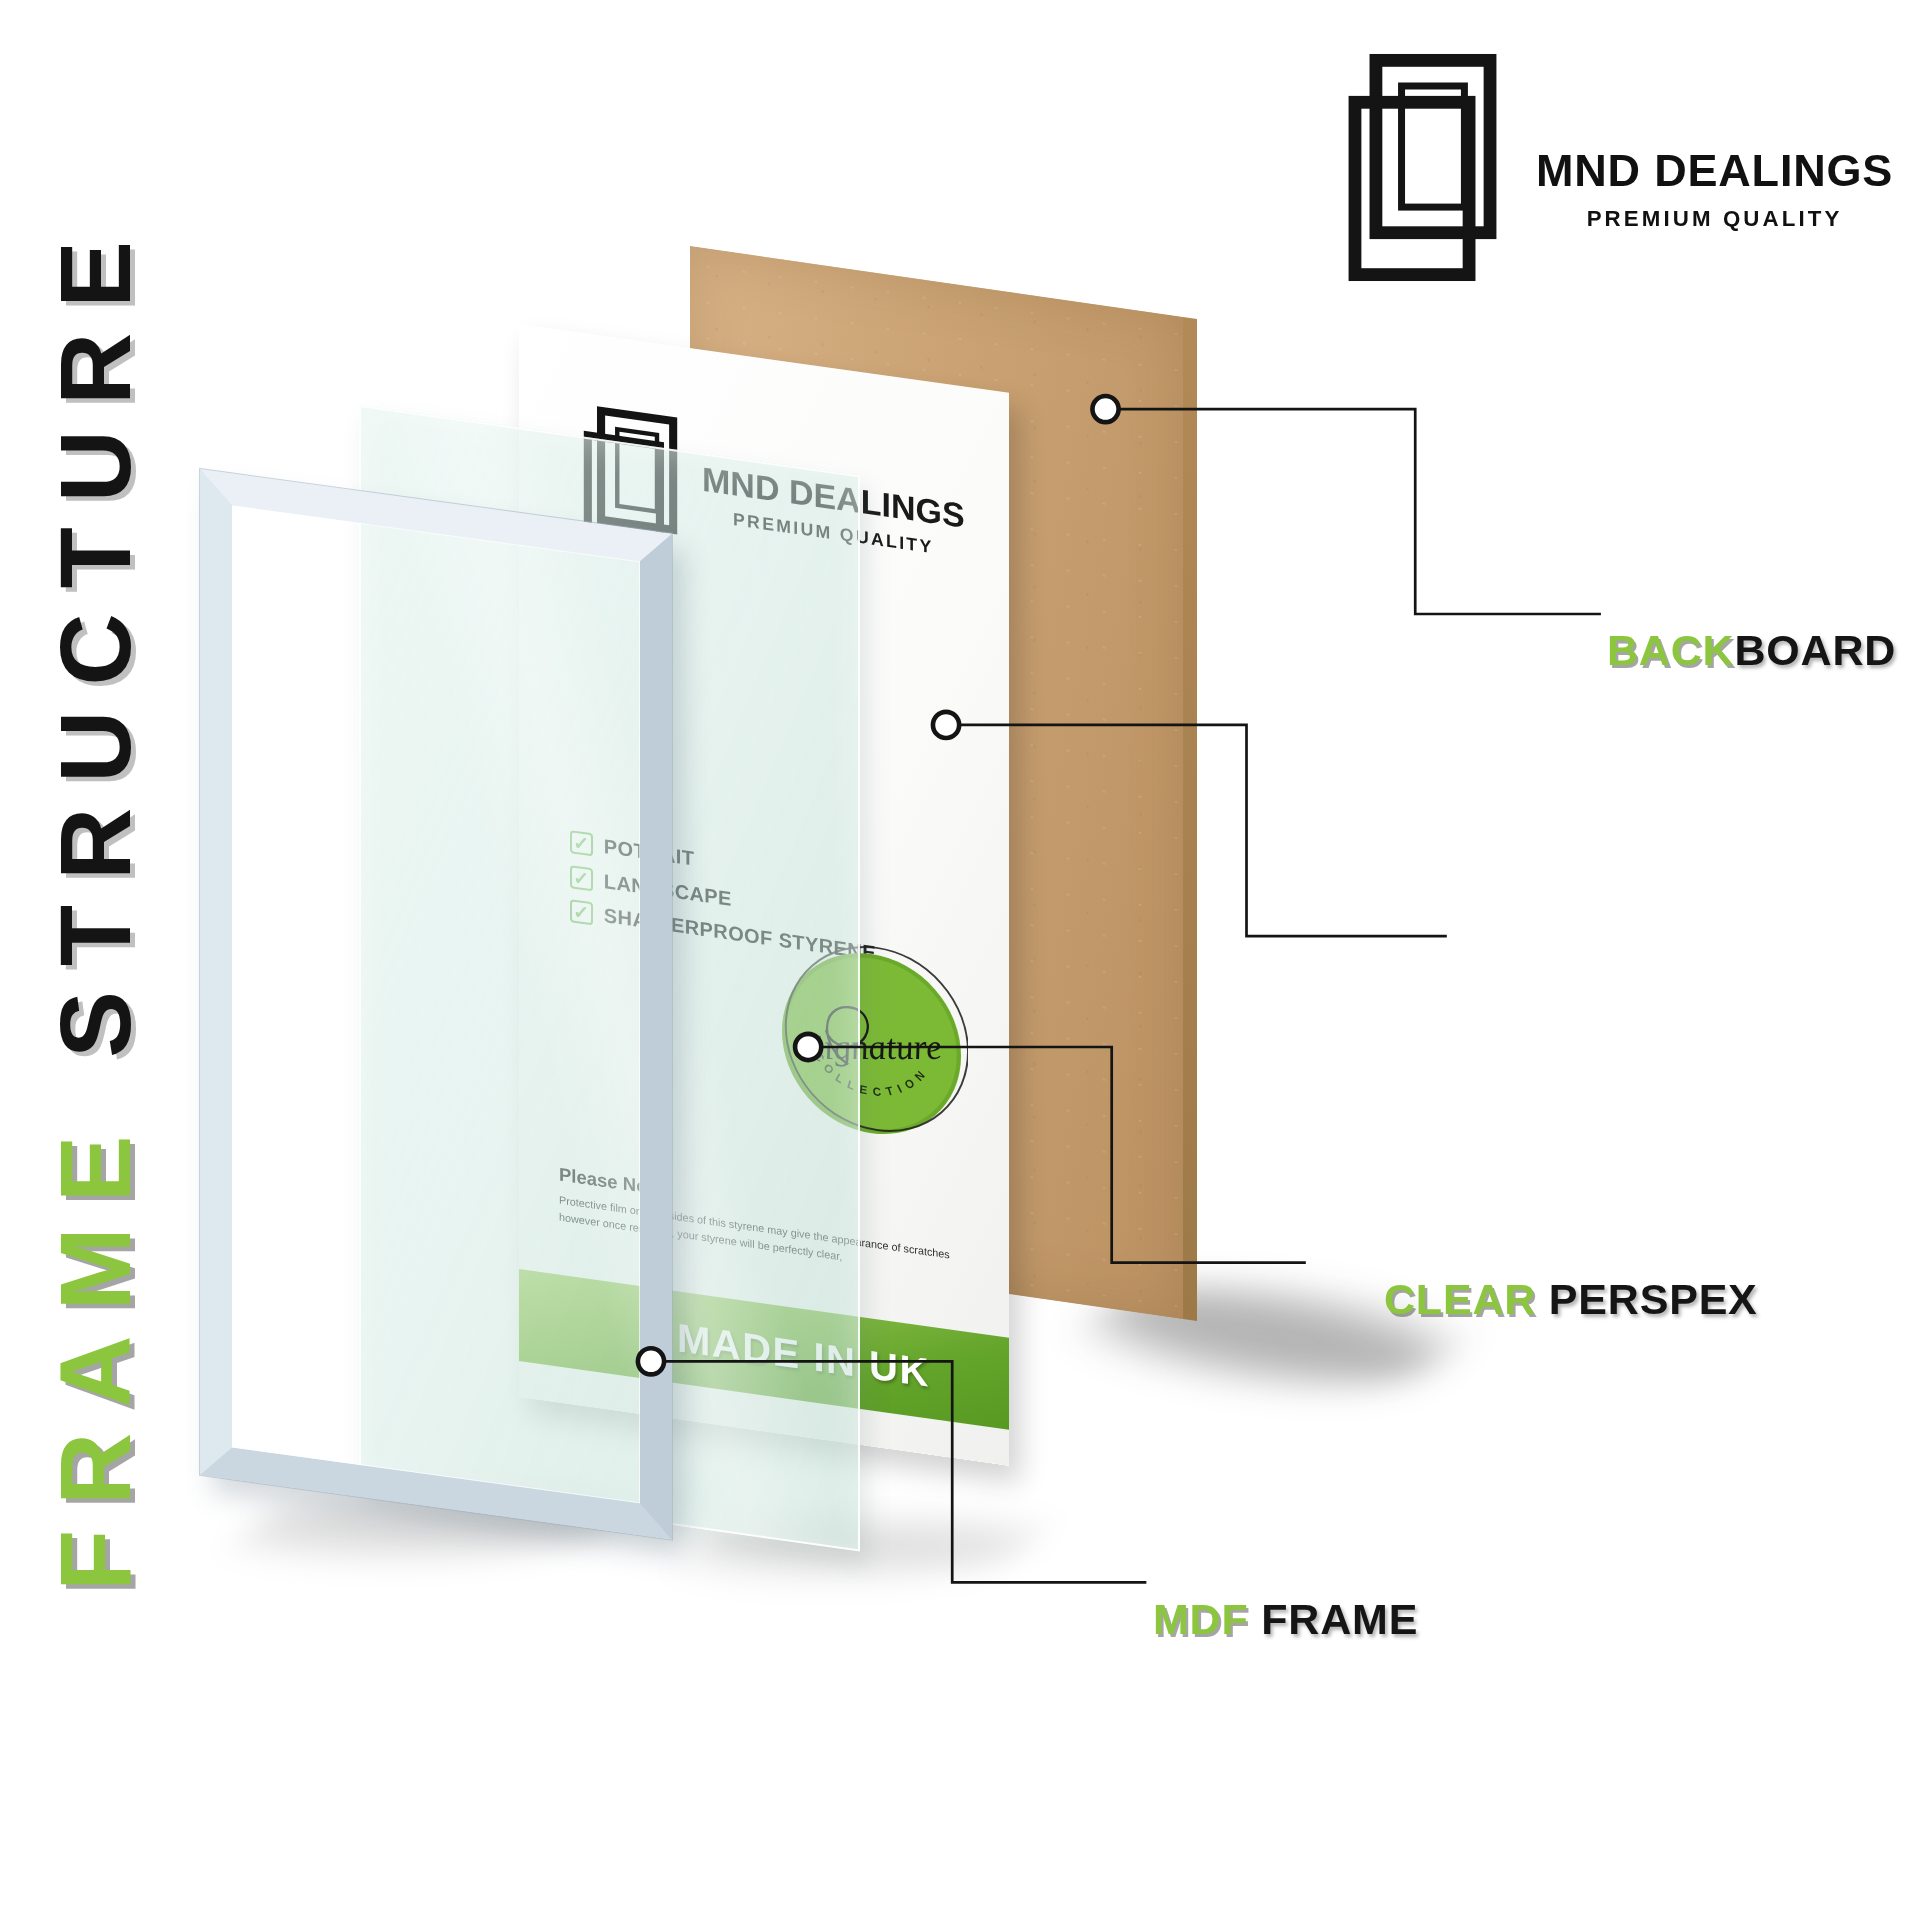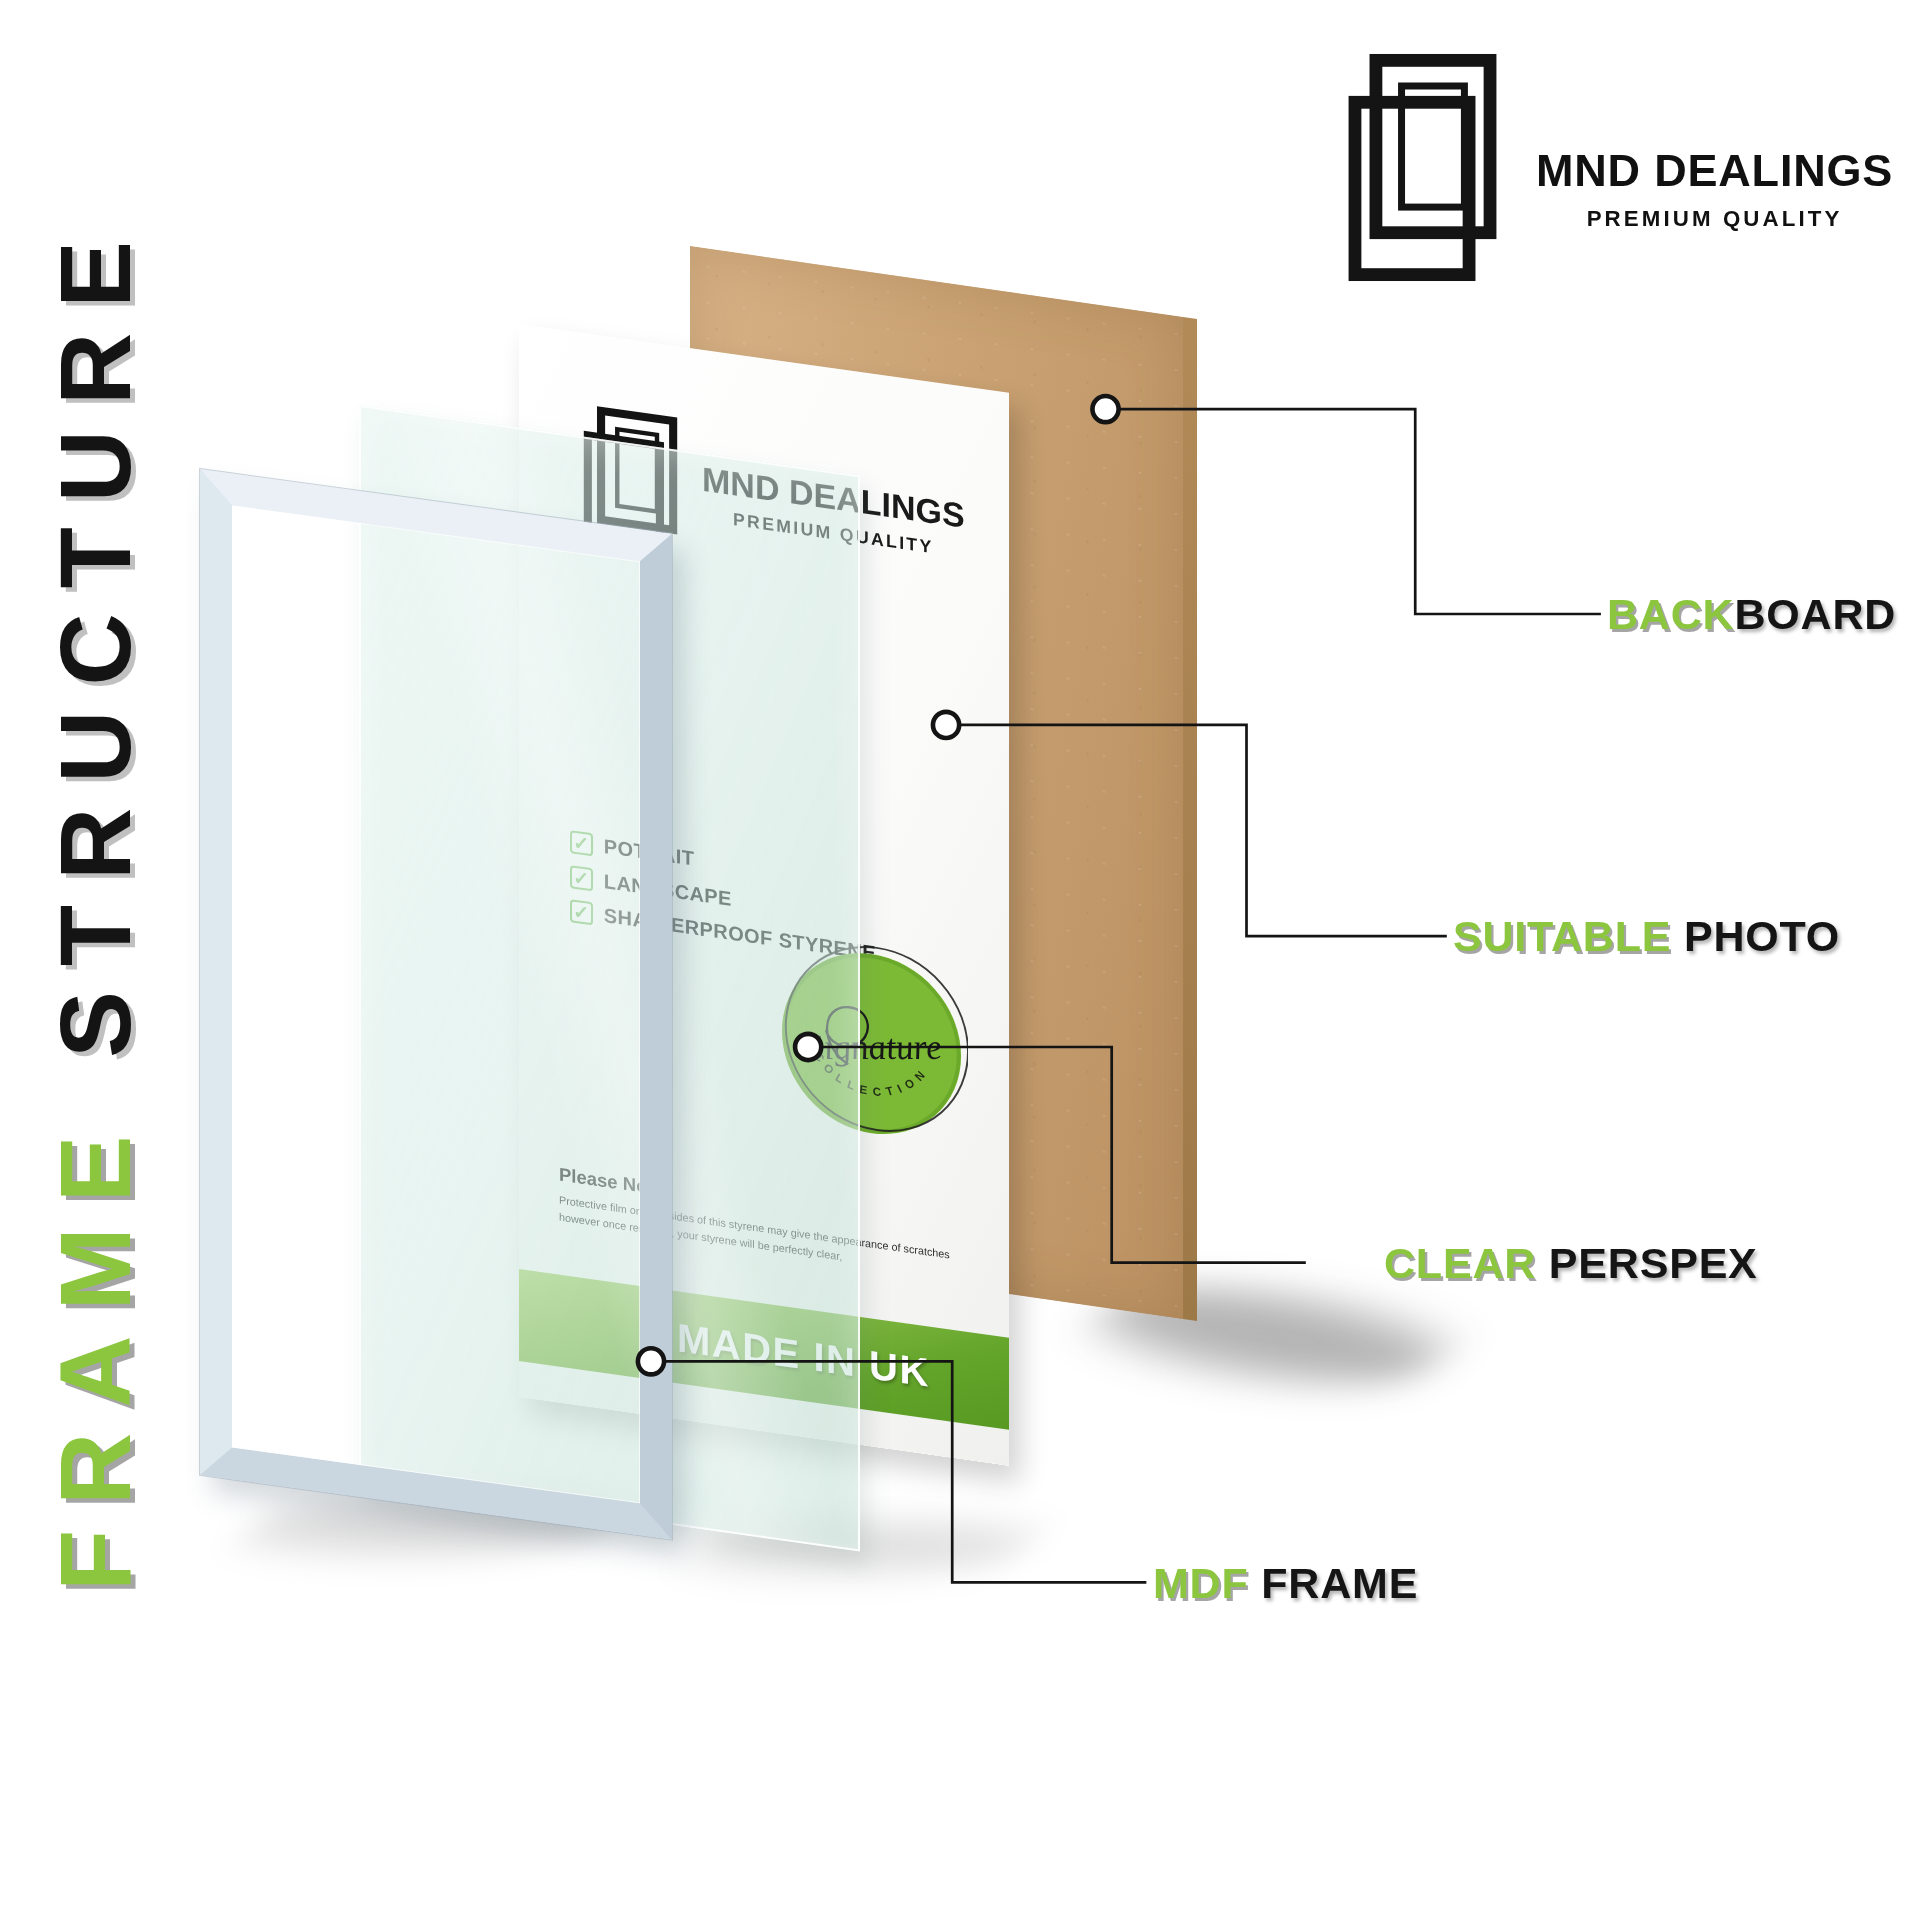--- a/index.html
+++ b/index.html
@@ -120,21 +120,21 @@
     outline: 0.8px solid rgba(160,175,190,0.55);
     box-shadow: 12.3px 17px 26px rgba(70,90,110,0.22);
     z-index: 4;
   }
   .frame::after { content: ""; position: absolute; inset: 0; border: 1.5px solid rgba(255,255,255,0.65); }
 
   
   .connectors { position: absolute; left: 0; top: 0; width: 1926px; height: 1926px; z-index: 6; pointer-events: none; }
 
   
-  .callout { position: absolute; font-size: 43px; font-weight: 900; letter-spacing: 0.8px; white-space: nowrap; line-height: 1; z-index: 7; }
+  .callout { position: absolute; font-size: 43px; font-weight: 900; letter-spacing: 0.8px; white-space: nowrap; line-height: 1; z-index: 7; margin-top: 36px; }
   .callout .g { color: #8CC63F; text-shadow: 2.3px 3.1px 0 rgba(40,40,40,0.42); }
   .callout .b { color: #151515; text-shadow: 2.3px 3.1px 3.9px rgba(0,0,0,0.3); }
   .callout-backboard { left: 1607px; top: 593px; }
   .callout-photo     { left: 1453px; top: 915px; }
   .callout-perspex   { left: 1384px; top: 1242px; }
   .callout-frame     { left: 1153px; top: 1562px; }
 </style>
 </head>
 <body>
 
@@ -231,23 +231,20 @@
     <polyline points="845,1767 1236,1767 1236,2054 1488,2054" fill="none" stroke="#141414" stroke-width="3.5"></polyline>
     <circle cx="1435" cy="531" r="17" fill="#ffffff" stroke="#141414" stroke-width="6"></circle>
     <circle cx="1228" cy="941" r="17" fill="#ffffff" stroke="#141414" stroke-width="6"></circle>
     <circle cx="1049" cy="1359" r="17" fill="#ffffff" stroke="#141414" stroke-width="6"></circle>
     <circle cx="845" cy="1767" r="17" fill="#ffffff" stroke="#141414" stroke-width="6"></circle>
   </svg>
 
   <div class="callout callout-backboard">
     <span class="g">BACK</span><span class="b">BOARD</span>
   </div>
-  <div class="callout callout-photo">
-    <span class="g">SUITABLE</span><span class="b"> PHOTO</span>
-  </div>
   <div class="callout callout-perspex">
     <span class="g">CLEAR</span><span class="b"> PERSPEX</span>
   </div>
   <div class="callout callout-frame">
     <span class="g">MDF</span><span class="b"> FRAME</span>
   </div>
 
 </div>
 
 

